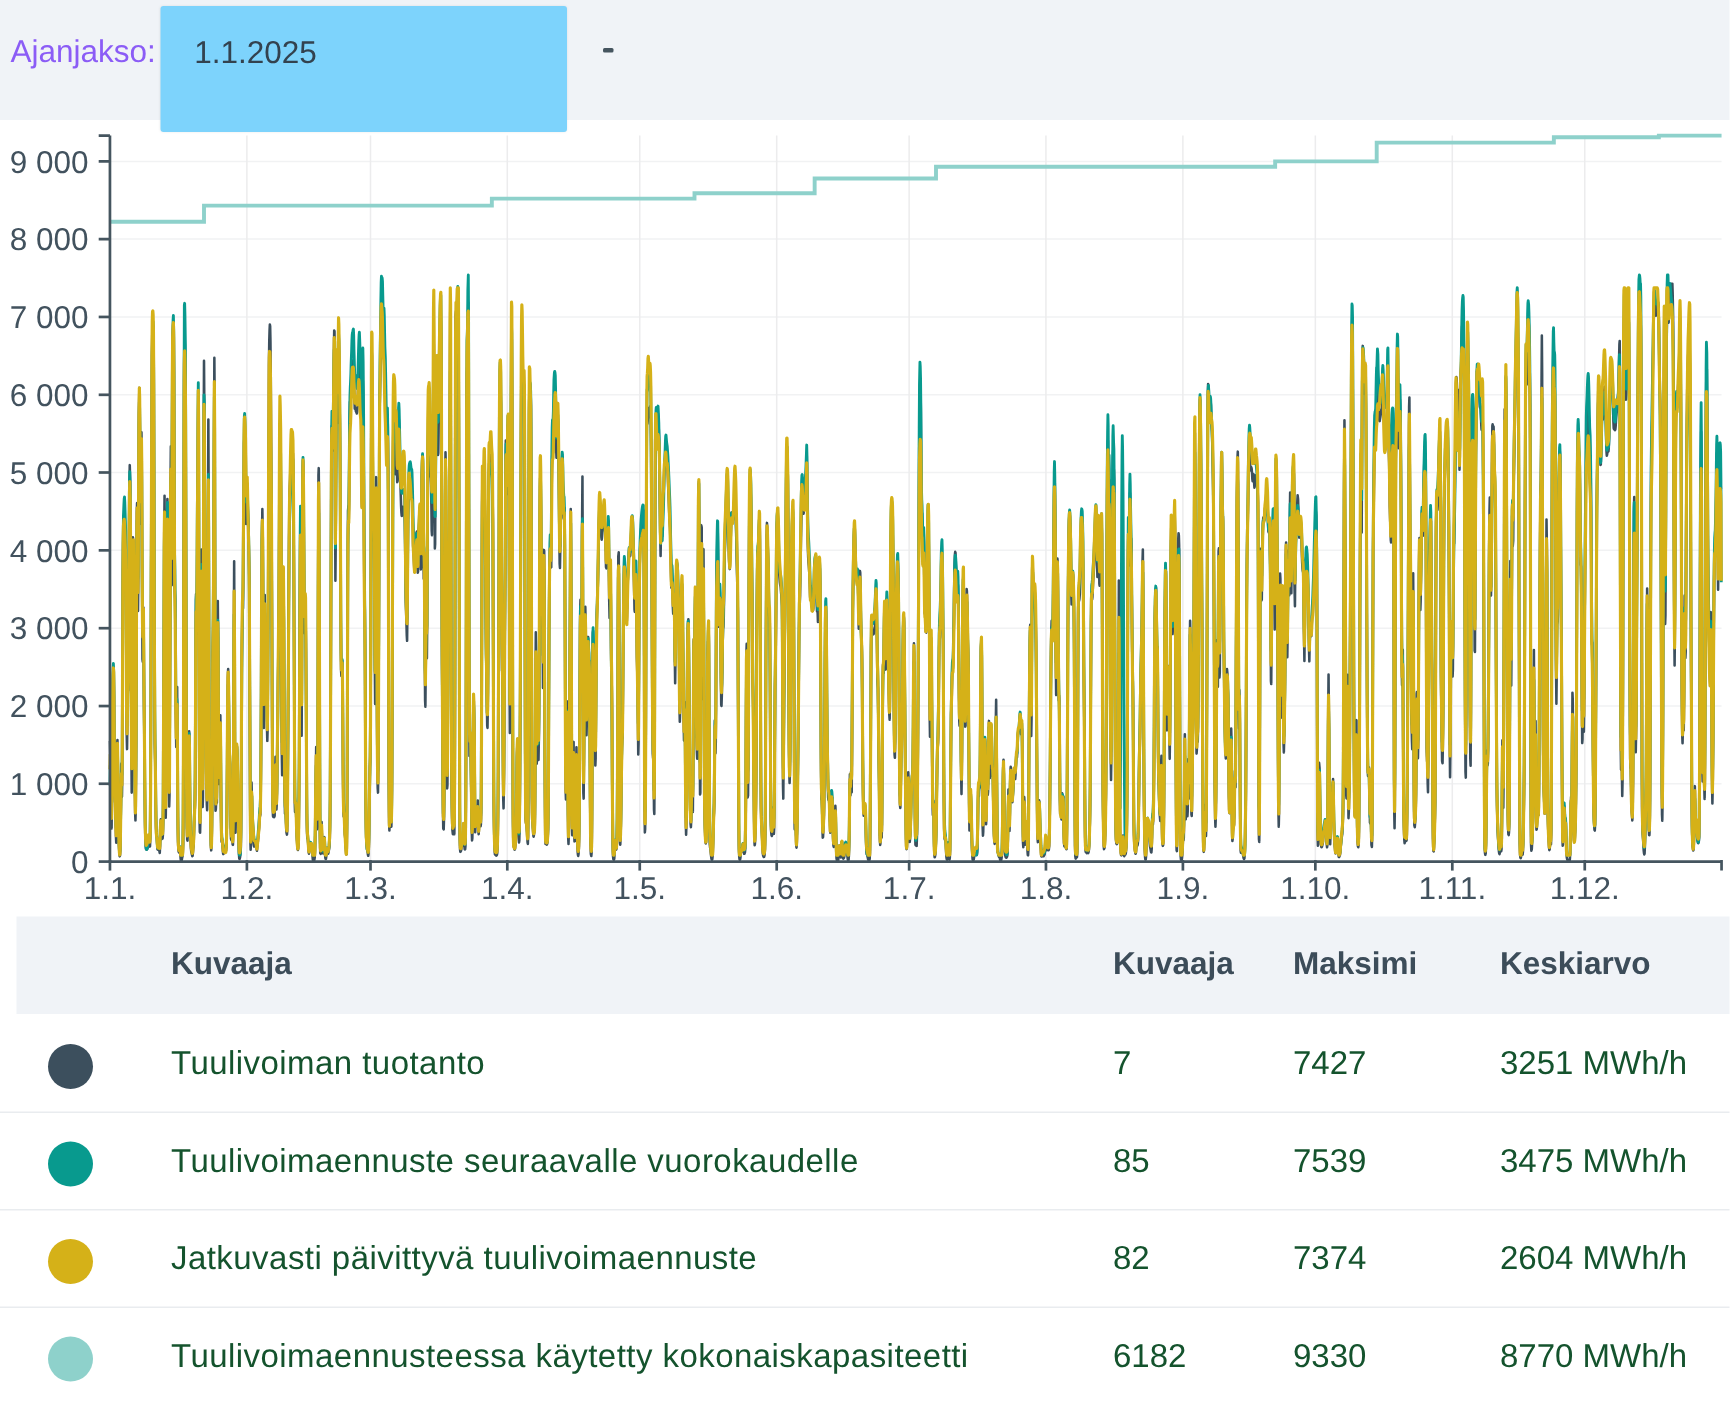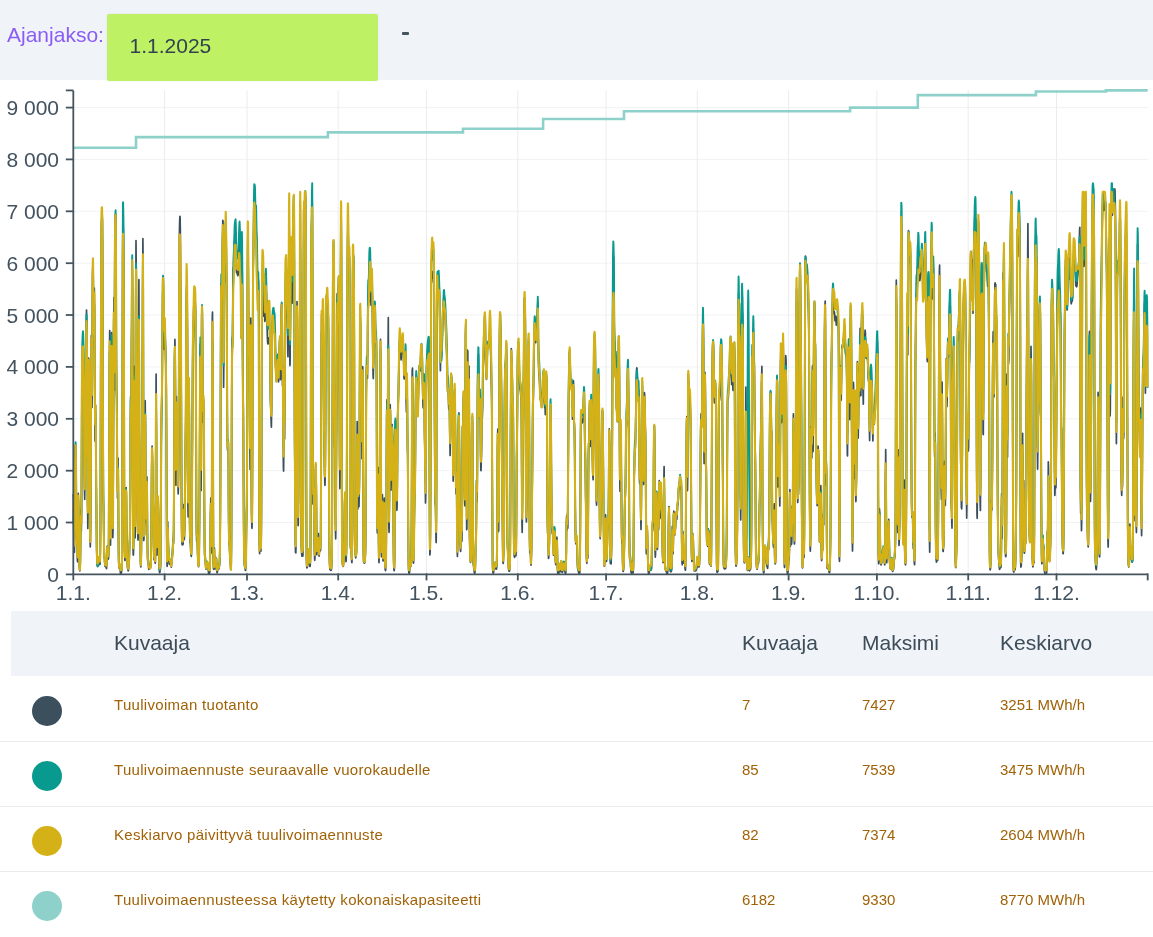--- a/index.html
+++ b/index.html
@@ -1,26 +1,26 @@
 <!DOCTYPE html>
 <html><head><meta charset="utf-8"><style>
 html,body{margin:0;padding:0;width:1153px;height:937px;background:#fff;
 font-family:"Liberation Sans",sans-serif;overflow:hidden}
 .topbar{position:absolute;left:0;top:0;width:1153px;height:80px;background:#f0f3f7}
 .lbl{position:absolute;left:7px;top:23px;font-size:21px;color:#8b5cf6}
-.box{position:absolute;top:14px;height:67px;background:#bef264;border-radius:2px;
+.box{position:absolute;top:4px;height:84px;background:#7dd3fc;border-radius:2px;
 box-shadow:0 0 2px rgba(0,0,0,0.08)}
 .box span{position:absolute;left:23px;top:20px;font-size:21px;color:#33424f}
 .chart{position:absolute;left:0;top:80px}
 .thead{position:absolute;left:10.5px;top:611px;width:1142px;height:65px;background:#f0f3f7}
-.thead span{position:absolute;top:20px;font-size:21px;color:#3c4c59;font-weight:normal}
+.thead span{position:absolute;top:20px;font-size:21px;color:#3c4c59;font-weight:bold}
 .rows{position:absolute;left:0;top:676px;width:1153px}
 .row{position:absolute;left:0;width:1153px;height:65px;border-bottom:1px solid #e9ecef}
 .row .dot{position:absolute;left:31.5px;top:20px;width:30px;height:30px;border-radius:50%}
-.row span{position:absolute;top:20px;font-size:15px;color:#a16207;white-space:nowrap}
+.row span{position:absolute;top:20px;font-size:22px;color:#14532d;white-space:nowrap}
 .row .nm{left:114px;letter-spacing:0.3px}
 .row:last-child{border-bottom:none}
 .c1{left:742px}.c2{left:862px}.c3{left:1000px}
 .h1{left:103.5px}.h2{left:731.5px}.h3{left:851.5px}.h4{left:989.5px}
 </style></head><body>
 <div class="topbar">
 <span class="lbl">Ajanjakso:</span>
 <div class="box" style="left:106.5px;width:271.5px">
       <span>1.1.2025</span>
     </div>
@@ -124,21 +124,21 @@
     </div>
 <div class="row" style="top:65px">
       <span class="dot" style="background:#089a8e"></span>
       <span class="nm">Tuulivoimaennuste seuraavalle vuorokaudelle</span>
       <span class="c1">85</span>
       <span class="c2">7539</span>
       <span class="c3">3475 MWh/h</span>
     </div>
 <div class="row" style="top:130px">
       <span class="dot" style="background:#d5b118"></span>
-      <span class="nm">Keskiarvo päivittyvä tuulivoimaennuste</span>
+      <span class="nm">Jatkuvasti päivittyvä tuulivoimaennuste</span>
       <span class="c1">82</span>
       <span class="c2">7374</span>
       <span class="c3">2604 MWh/h</span>
     </div>
 <div class="row" style="top:195px">
       <span class="dot" style="background:#8ed1cb"></span>
       <span class="nm">Tuulivoimaennusteessa käytetty kokonaiskapasiteetti</span>
       <span class="c1">6182</span>
       <span class="c2">9330</span>
       <span class="c3">8770 MWh/h</span>

